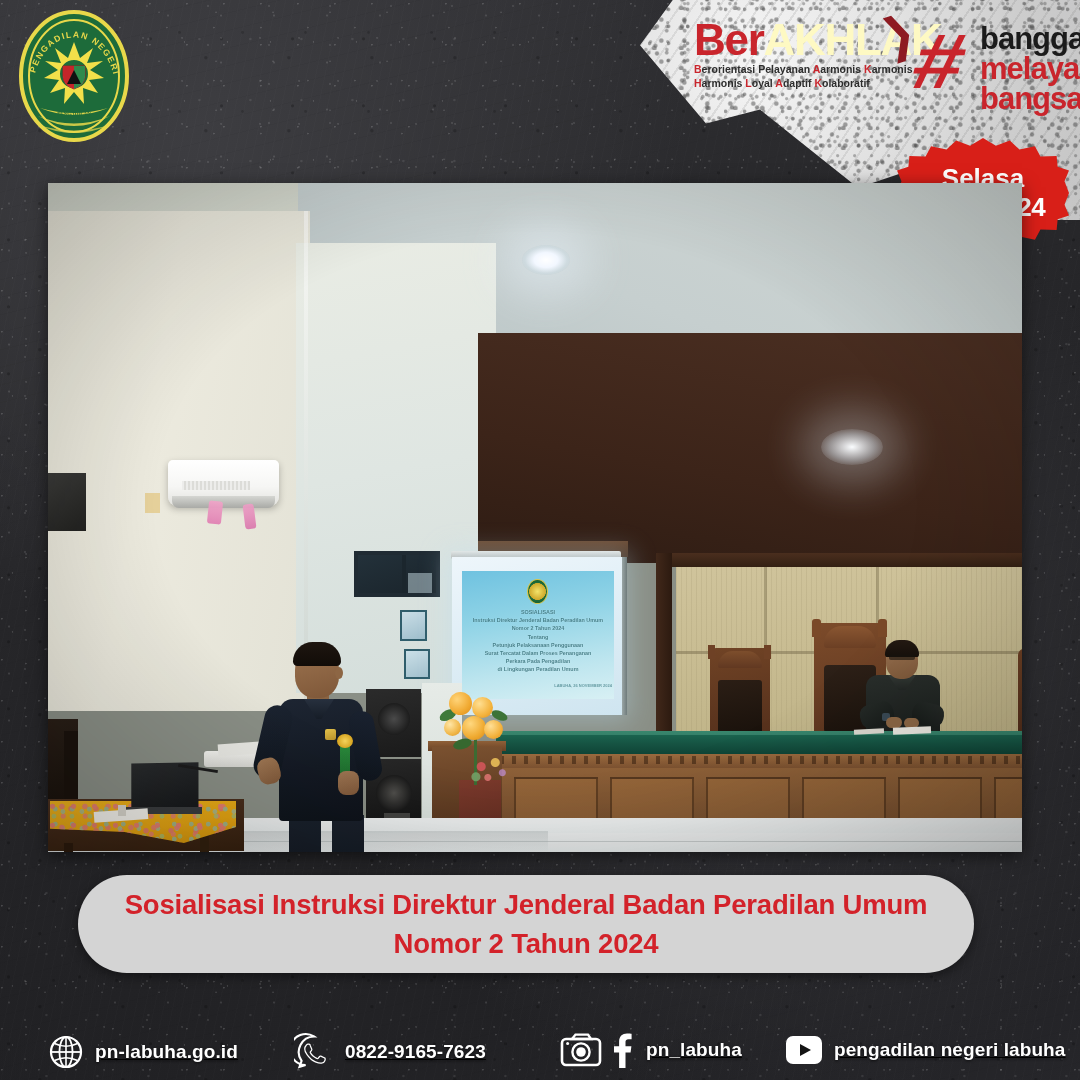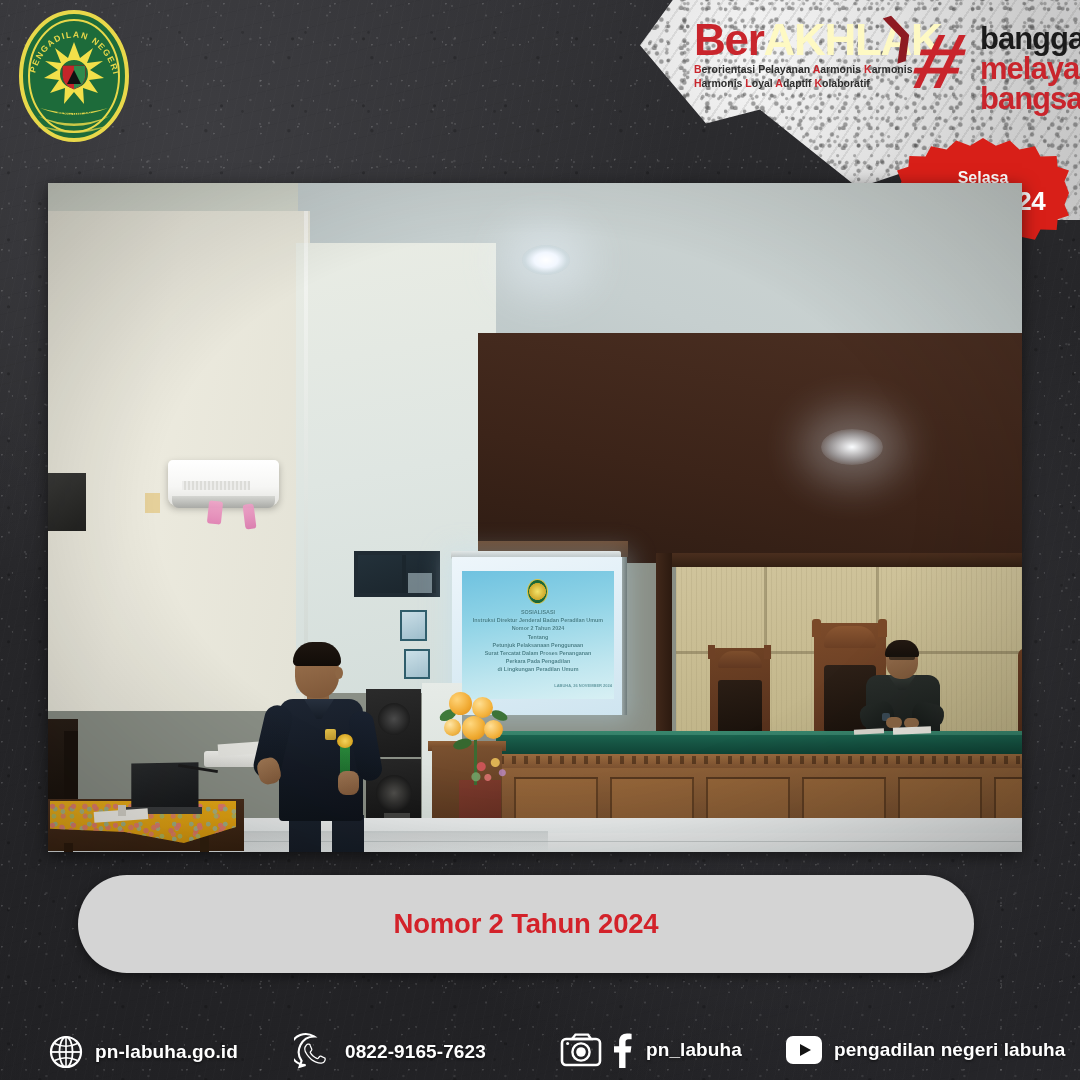--- a/index.html
+++ b/index.html
@@ -110,21 +110,21 @@
       50% 0%, 57.5% 7%, 65.6% 2.2%, 71.2% 10.5%, 80.2% 7.4%, 83.4% 16.8%,
       92.8% 16.3%, 93.4% 26.2%, 100% 29.5%, 97.4% 39.4%, 100% 50%,
       97.4% 60.6%, 100% 70.5%, 93.4% 73.8%, 92.8% 83.7%, 83.4% 83.2%,
       80.2% 92.6%, 71.2% 89.5%, 65.6% 97.8%, 57.5% 93%, 50% 100%,
       42.5% 93%, 34.4% 97.8%, 28.8% 89.5%, 19.8% 92.6%, 16.6% 83.2%,
       7.2% 83.7%, 6.6% 73.8%, 0% 70.5%, 2.6% 60.6%, 0% 50%,
       2.6% 39.4%, 0% 29.5%, 6.6% 26.2%, 7.2% 16.3%, 16.6% 16.8%,
       19.8% 7.4%, 28.8% 10.5%, 34.4% 2.2%, 42.5% 7%);
     display:flex;flex-direction:column;align-items:center;justify-content:center;
   }
-  .date-badge .d1{color:#fff;font-size:16px;font-weight:bold;line-height:1.12;}
+  .date-badge .d1{color:#fff;font-size:26px;font-weight:bold;line-height:1.12;}
   .date-badge .d2{color:#fff;font-size:26px;font-weight:bold;line-height:1.12;letter-spacing:-.4px;}
 
   
   .photo{
     position:absolute;left:48px;top:183px;width:974px;height:669px;overflow:hidden;
     background:#8a8f86;box-shadow:0 4px 16px rgba(0,0,0,.55);
   }
   .ph{position:absolute;}
 
   
@@ -399,21 +399,21 @@
     display:flex;flex-direction:column;align-items:center;justify-content:center;
     box-shadow:0 3px 12px rgba(0,0,0,.45);
   }
   .caption div{
     color:#d3222a;font-weight:bold;font-size:27.5px;line-height:1.42;
     text-align:center;letter-spacing:-.2px;white-space:nowrap;
   }
 
   
   .footer{position:absolute;left:0;top:1018px;width:1080px;height:62px;}
-  .fitem{position:absolute;display:flex;align-items:center;gap:11px;}
+  .fitem{position:absolute;display:flex;align-items:center;gap:11px;text-decoration:underline;}
   .ftxt{color:#fff;font-size:19px;font-weight:bold;letter-spacing:.1px;
         text-shadow:0 1px 3px rgba(0,0,0,.7);white-space:nowrap;}
   .ficon{display:flex;align-items:center;justify-content:center;}
 </style>
 </head>
 <body>
 
 <div id="poster">
 
   <div class="bg-base"></div>
@@ -619,20 +619,21 @@
     <div class="ph p-handR"></div>
     <div class="ph p-handL"></div>
     <div class="ph p-head"></div>
     <div class="ph p-hair"></div>
     <div class="ph p-ear"></div>
 
     <div class="ph photo-vig"></div>
   </div>
 
   <div class="caption">
+    <div>Sosialisasi Instruksi Direktur Jenderal Badan Peradilan Umum</div>
     <div>Nomor 2 Tahun 2024</div>
   </div>
 
   <div class="footer">
 
     <div class="fitem" style="left:48px;top:16px;">
       <span class="ficon">
         <svg width="36" height="36" viewBox="0 0 36 36">
           <circle cx="18" cy="18" r="15" fill="none" stroke="#fff" stroke-width="2.2"></circle>
           <ellipse cx="18" cy="18" rx="6.6" ry="15" fill="none" stroke="#fff" stroke-width="1.8"></ellipse>

